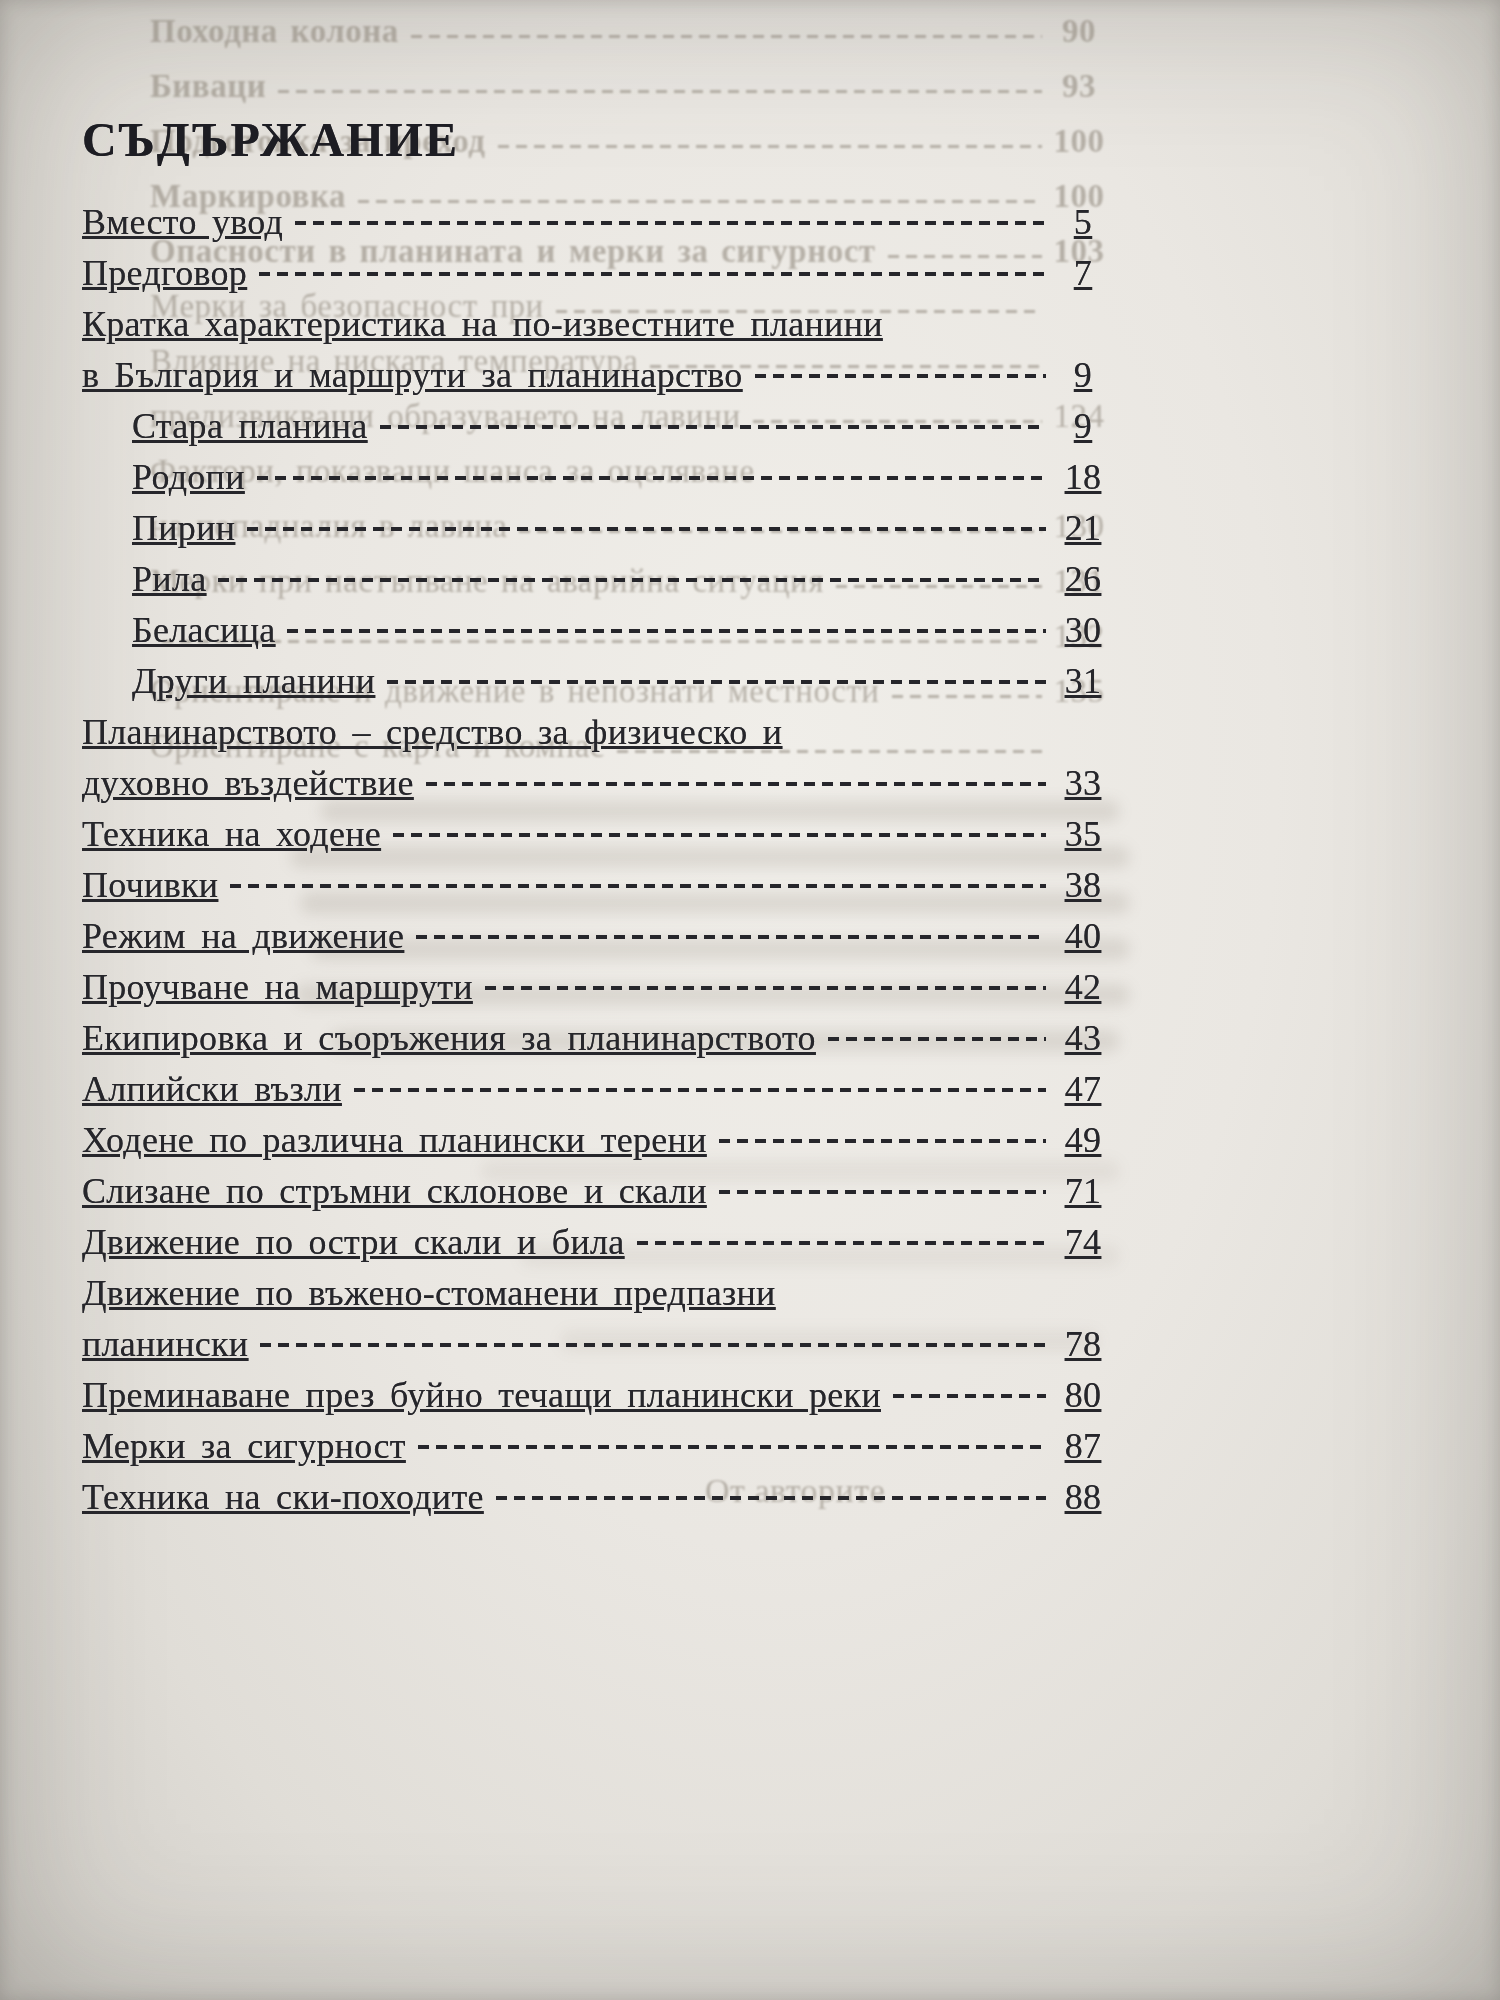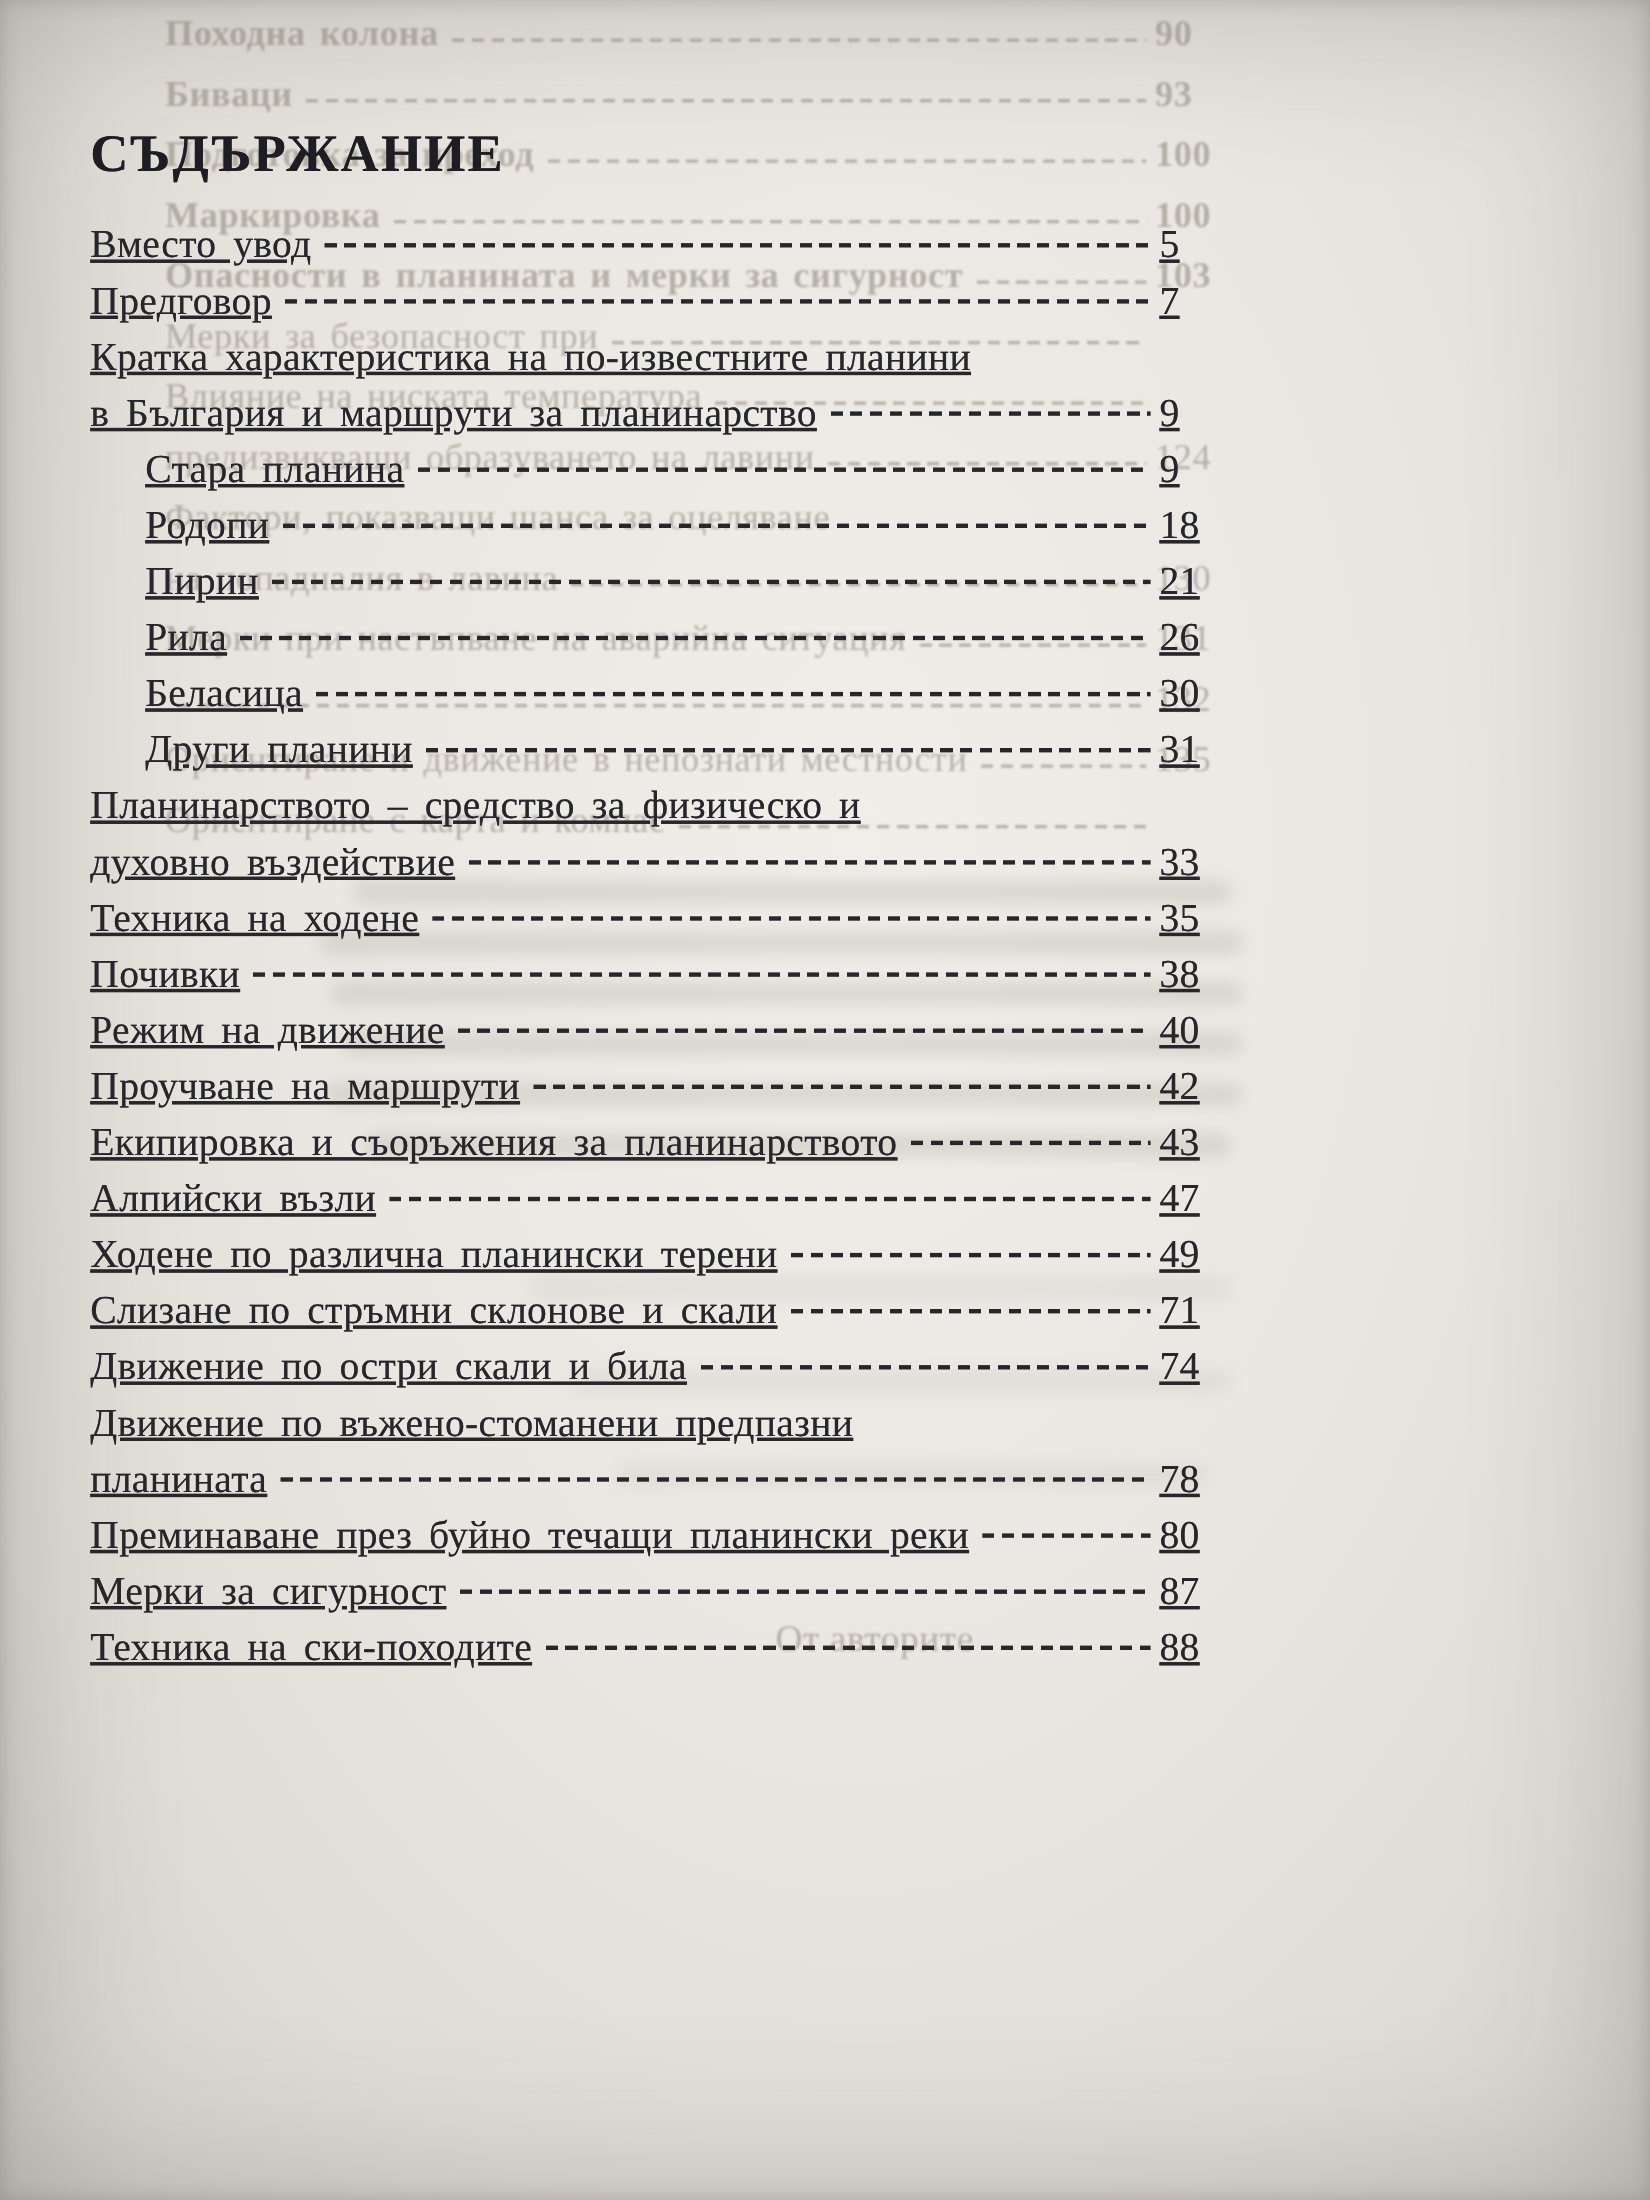--- a/index.html
+++ b/index.html
@@ -55,21 +55,21 @@
   }
   .toc-entry{margin:0;}
   .toc-entry.indent{margin-left:50px;}
   .toc-line{display:flex;align-items:baseline;}
   .toc-label{white-space:nowrap;text-align:center;}
   .leader{
     flex:1 1 auto;min-width:28px;height:4px;align-self:flex-end;
     margin:0 8px 23px 12px;
     background-image:repeating-linear-gradient(90deg, currentColor 0 11px, transparent 11px 18px);
   }
-  .page-num{min-width:58px;text-align:left;white-space:nowrap;}
+  .page-num{min-width:58px;text-align:center;white-space:nowrap;}
 </style>
 </head>
 <body>
 
 <div class="photo">
 
   <div class="bleed">
     <div class="bleed-list" id="bleed-list">
         <div class="toc-entry bold">
           <div class="toc-line">
@@ -319,21 +319,21 @@
             <span class="toc-label">Движение по остри скали и била</span>
             <span class="leader"></span>
             <span class="page-num">74</span>
           </div>
         </div>
         <div class="toc-entry">
           <div class="toc-line">
             <span class="toc-label">Движение по въжено-стоманени предпазни</span>
           </div>
           <div class="toc-line">
-            <span class="toc-label">планината</span>
+            <span class="toc-label">планински</span>
             <span class="leader"></span>
             <span class="page-num">78</span>
           </div>
         </div>
         <div class="toc-entry">
           <div class="toc-line">
             <span class="toc-label">Преминаване през буйно течащи планински реки</span>
             <span class="leader"></span>
             <span class="page-num">80</span>
           </div>

